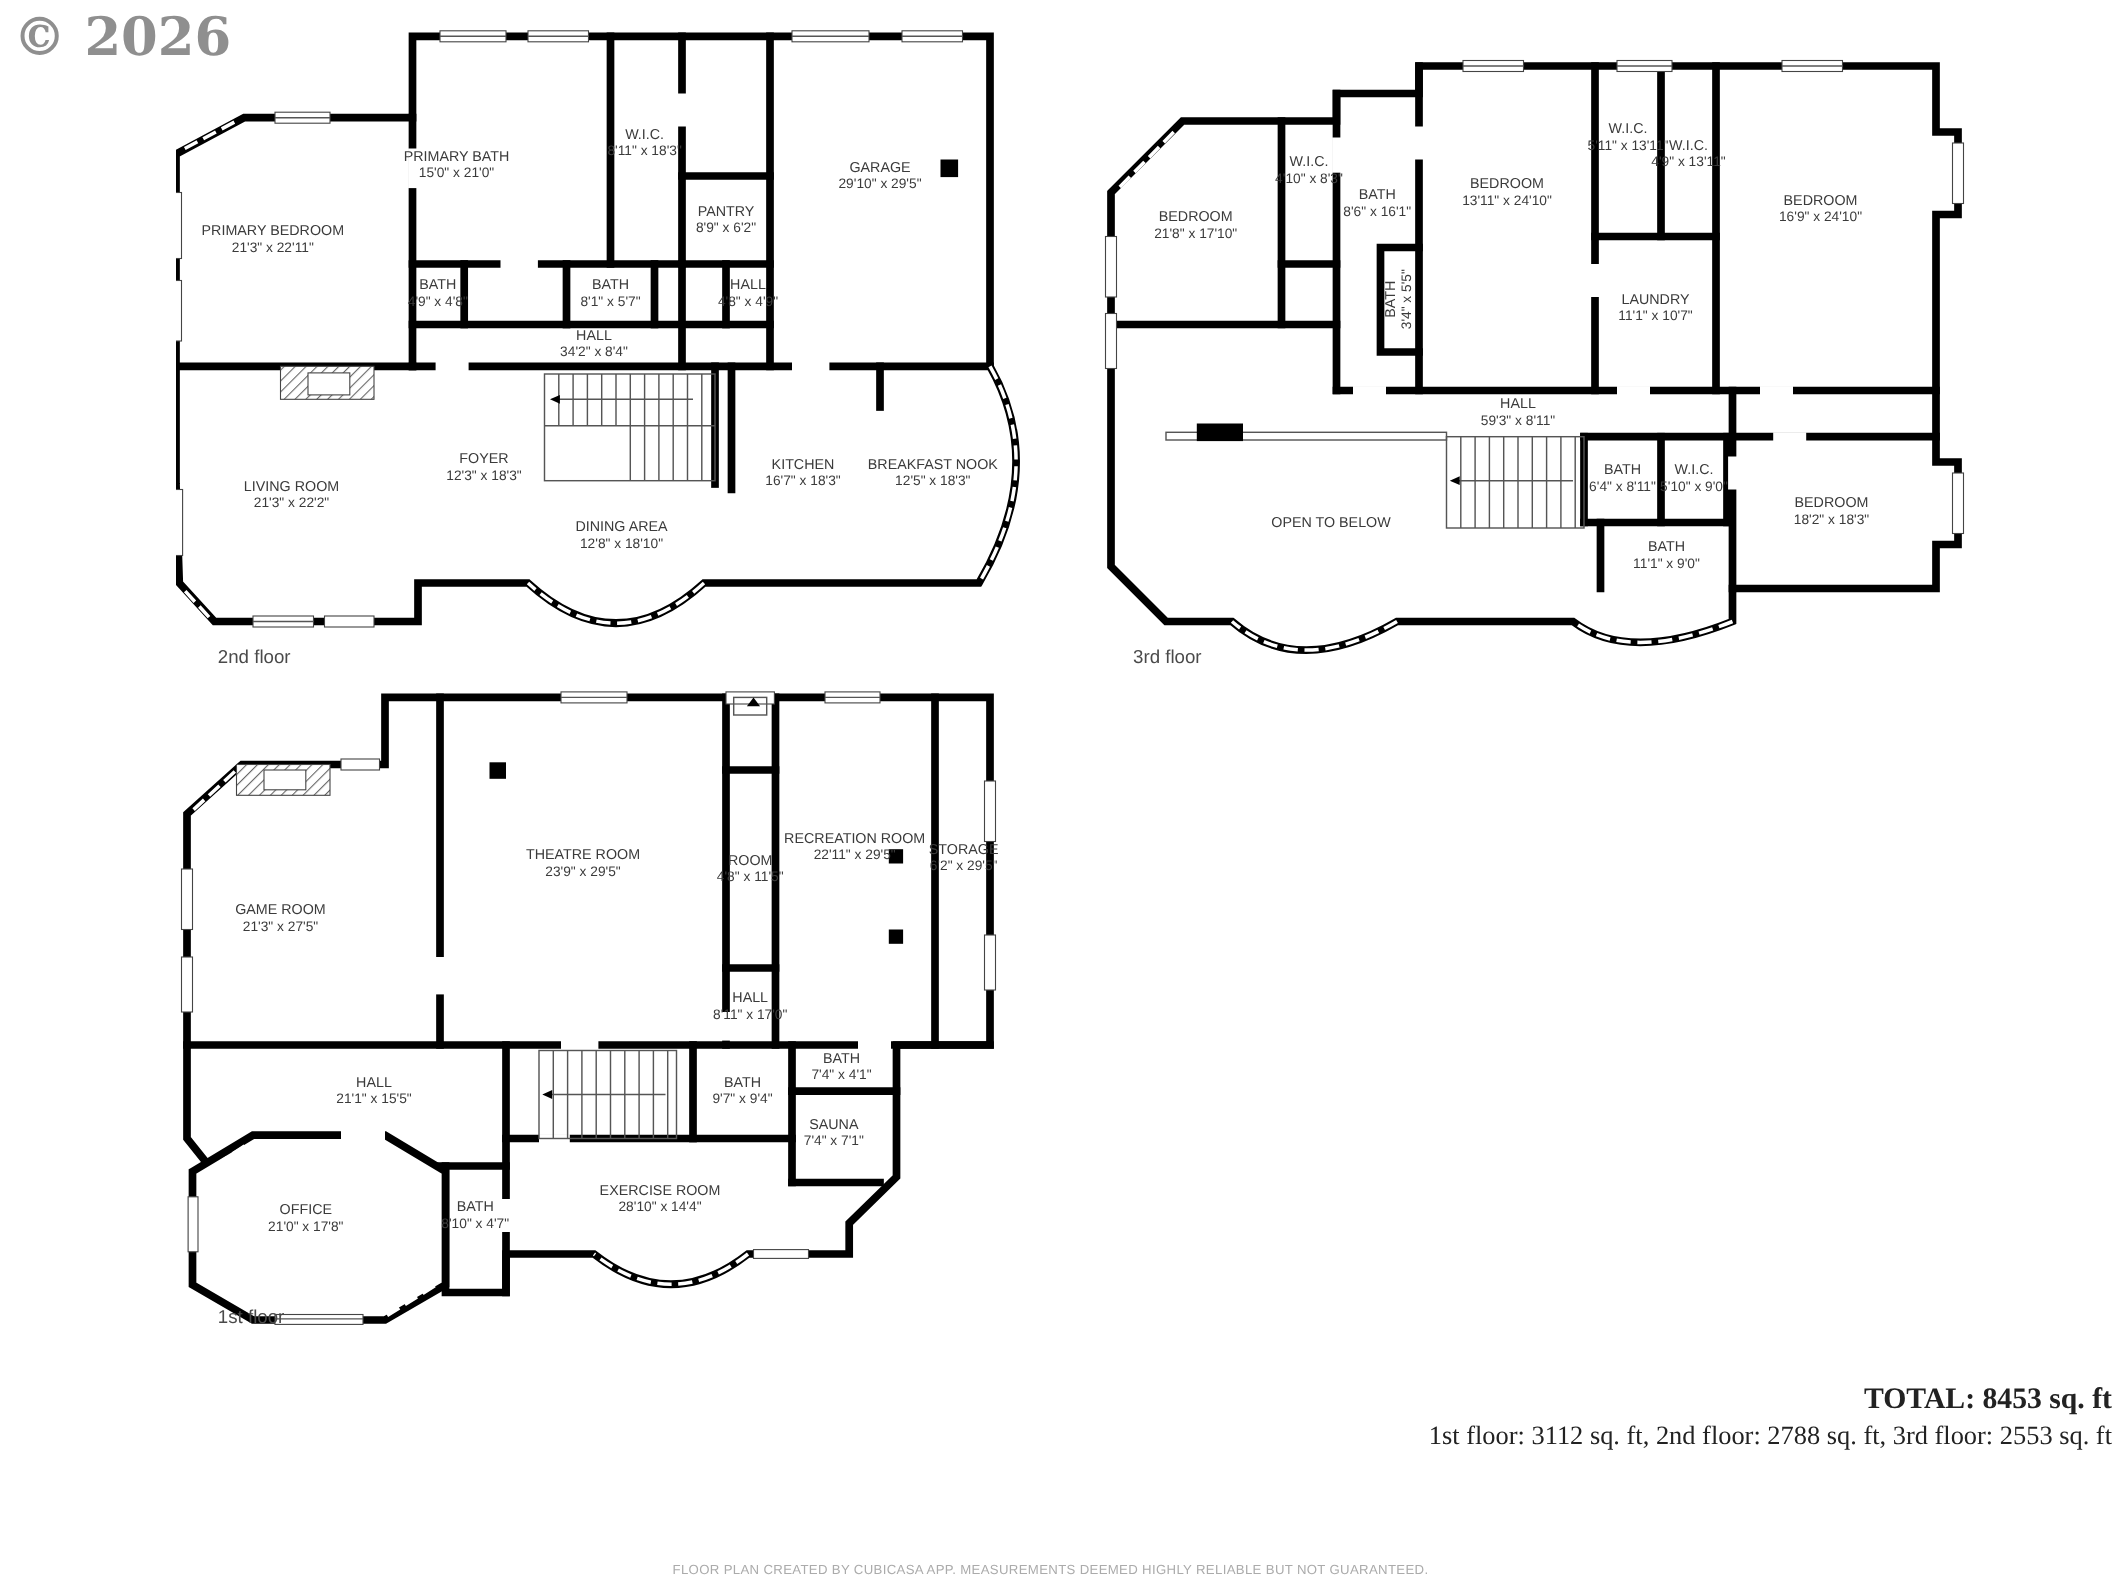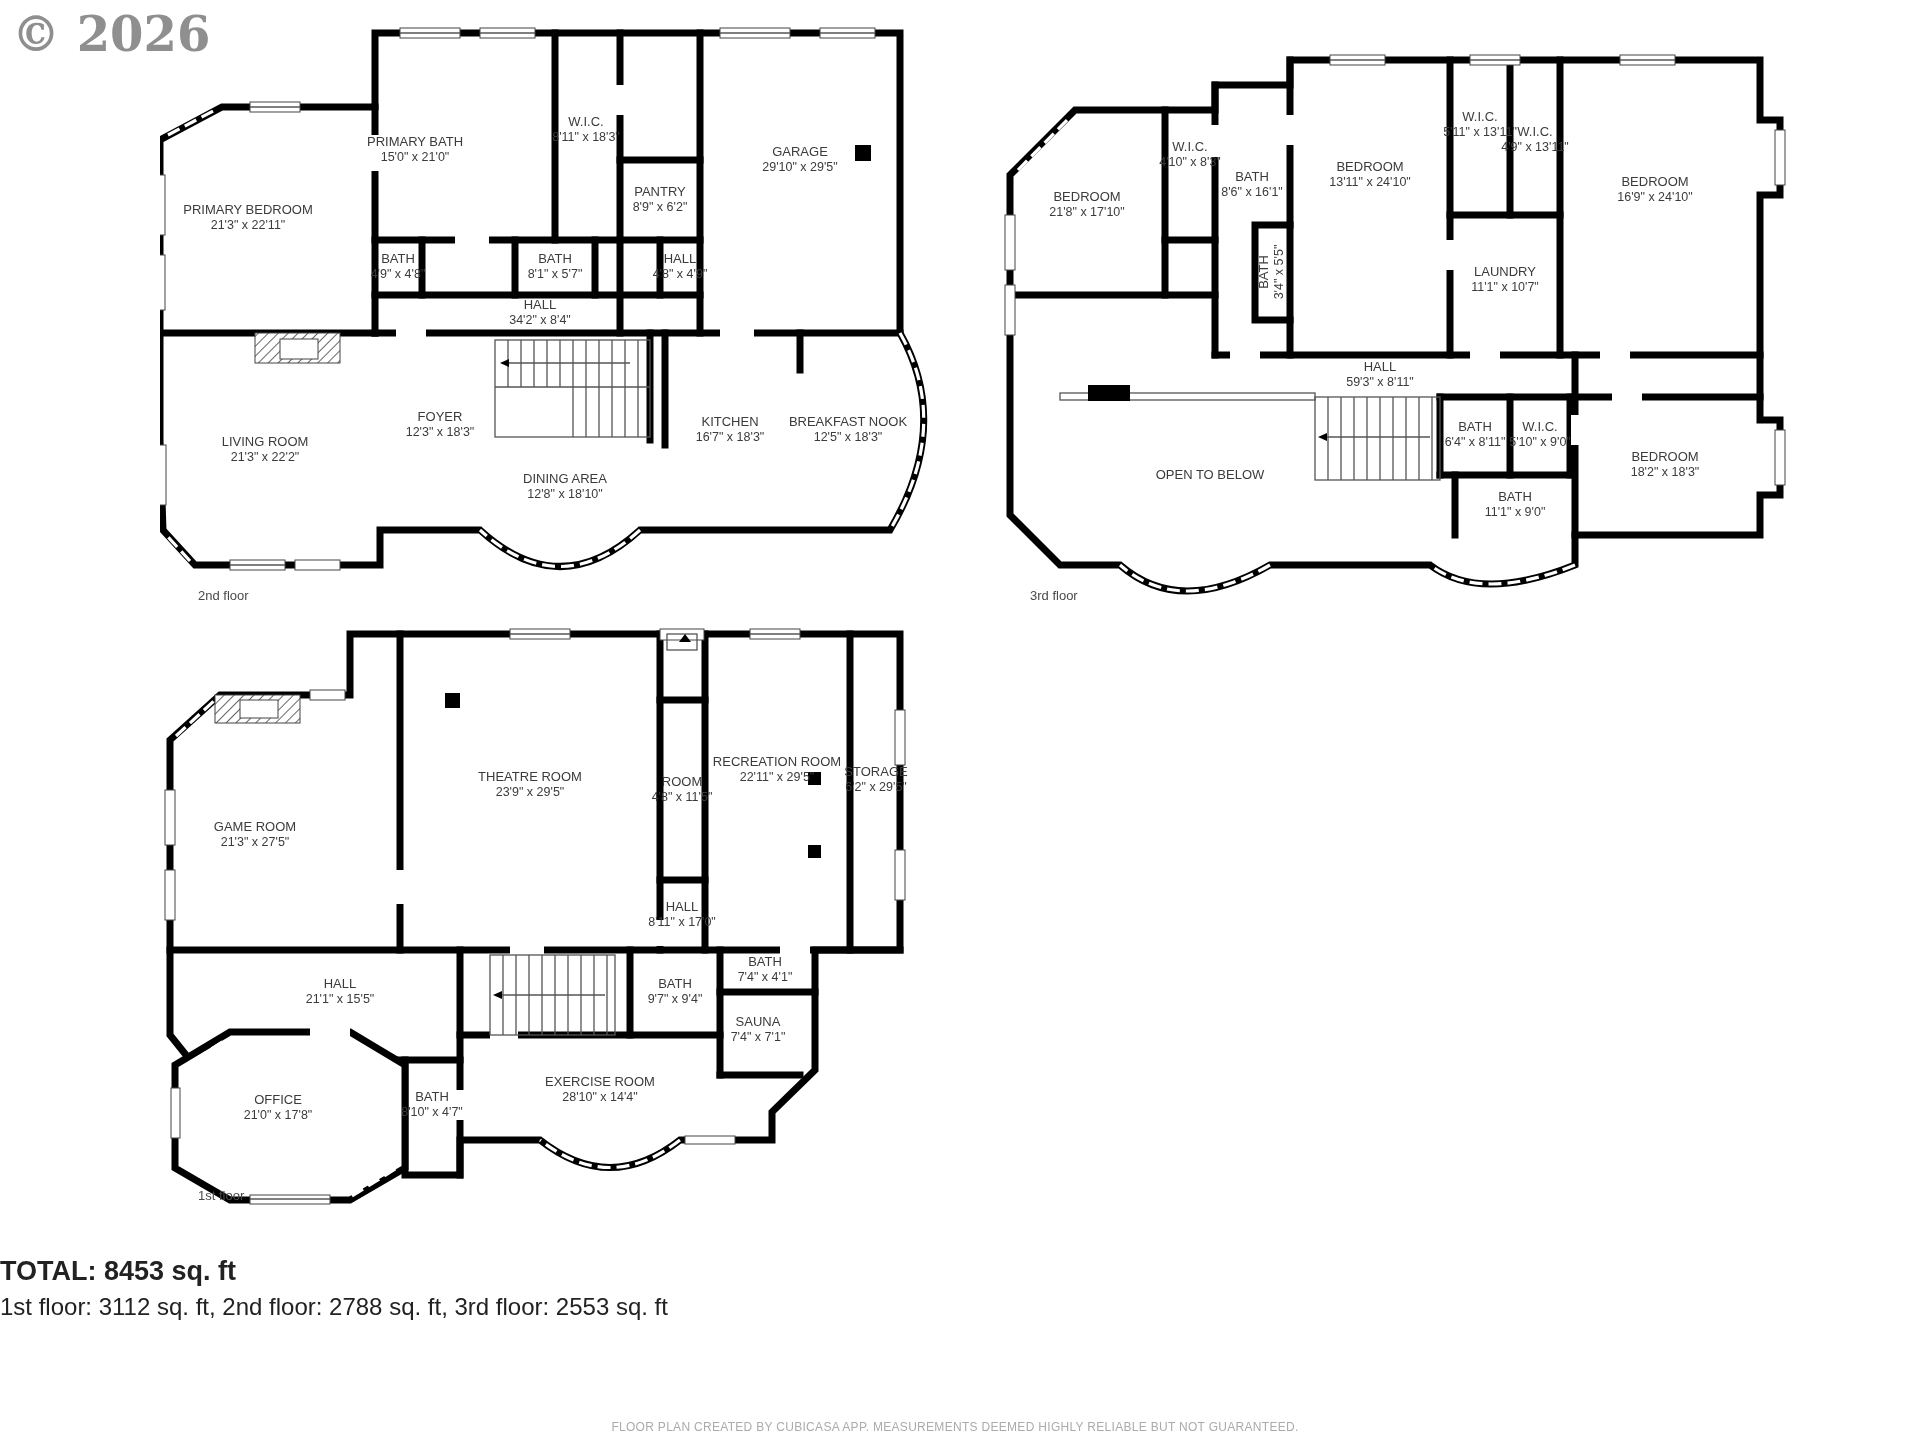--- a/index.html
+++ b/index.html
@@ -5,24 +5,24 @@
   html,body{margin:0;padding:0;background:#ffffff;}
   body{width:1920px;height:1440px;position:relative;overflow:hidden;
        font-family:"Liberation Sans", sans-serif;color:#3b3b3b;}
   .plan{position:absolute;}
   .plan svg{position:absolute;left:0;top:0;}
   .room-label{position:absolute;transform:translate(-50%,-50%);text-align:center;
     white-space:nowrap;color:#3b3b3b;line-height:1.25;}
   .room-label .room-name{display:block;font-size:13px;}
   .room-label .room-dims{display:block;font-size:12.5px;}
   .room-label.rot{transform:translate(-50%,-50%) rotate(-90deg);}
-  .floor-tag{position:absolute;font-size:13px;color:#4a4a4a;}
+  .floor-tag{position:absolute;font-size:17px;color:#4a4a4a;}
   .watermark{position:absolute;left:12px;top:6px;
     font-family:"DejaVu Serif", serif;font-weight:bold;font-size:48px;color:#8f8f8f;}
-  .summary{position:absolute;left:0;right:0;top:1256px;text-align:left;color:#222;}
+  .summary{position:absolute;left:0;right:0;top:1256px;text-align:right;color:#222;font-family:Liberation Serif, serif;}
   .summary .total{font-size:27px;font-weight:bold;margin:0 0 6px 0;}
   .summary .line{font-size:24px;margin:4px 0;}
   .credit{position:absolute;left:0;right:10px;top:1420px;text-align:center;
     font-size:12px;color:#ababab;letter-spacing:.3px;}
   .wall{stroke:#000;stroke-width:7;fill:none;stroke-linecap:square;}
   .wallfill{stroke:#000;stroke-width:7;fill:#fff;stroke-linejoin:miter;}
   .thin{stroke:#555;stroke-width:1.3;fill:none;}
   .win{fill:#fff;stroke:#444;stroke-width:1;}
   .gap{fill:#fff;stroke:none;}
   .glass{stroke:#fff;stroke-width:3.2;fill:none;stroke-dasharray:13 6;}

